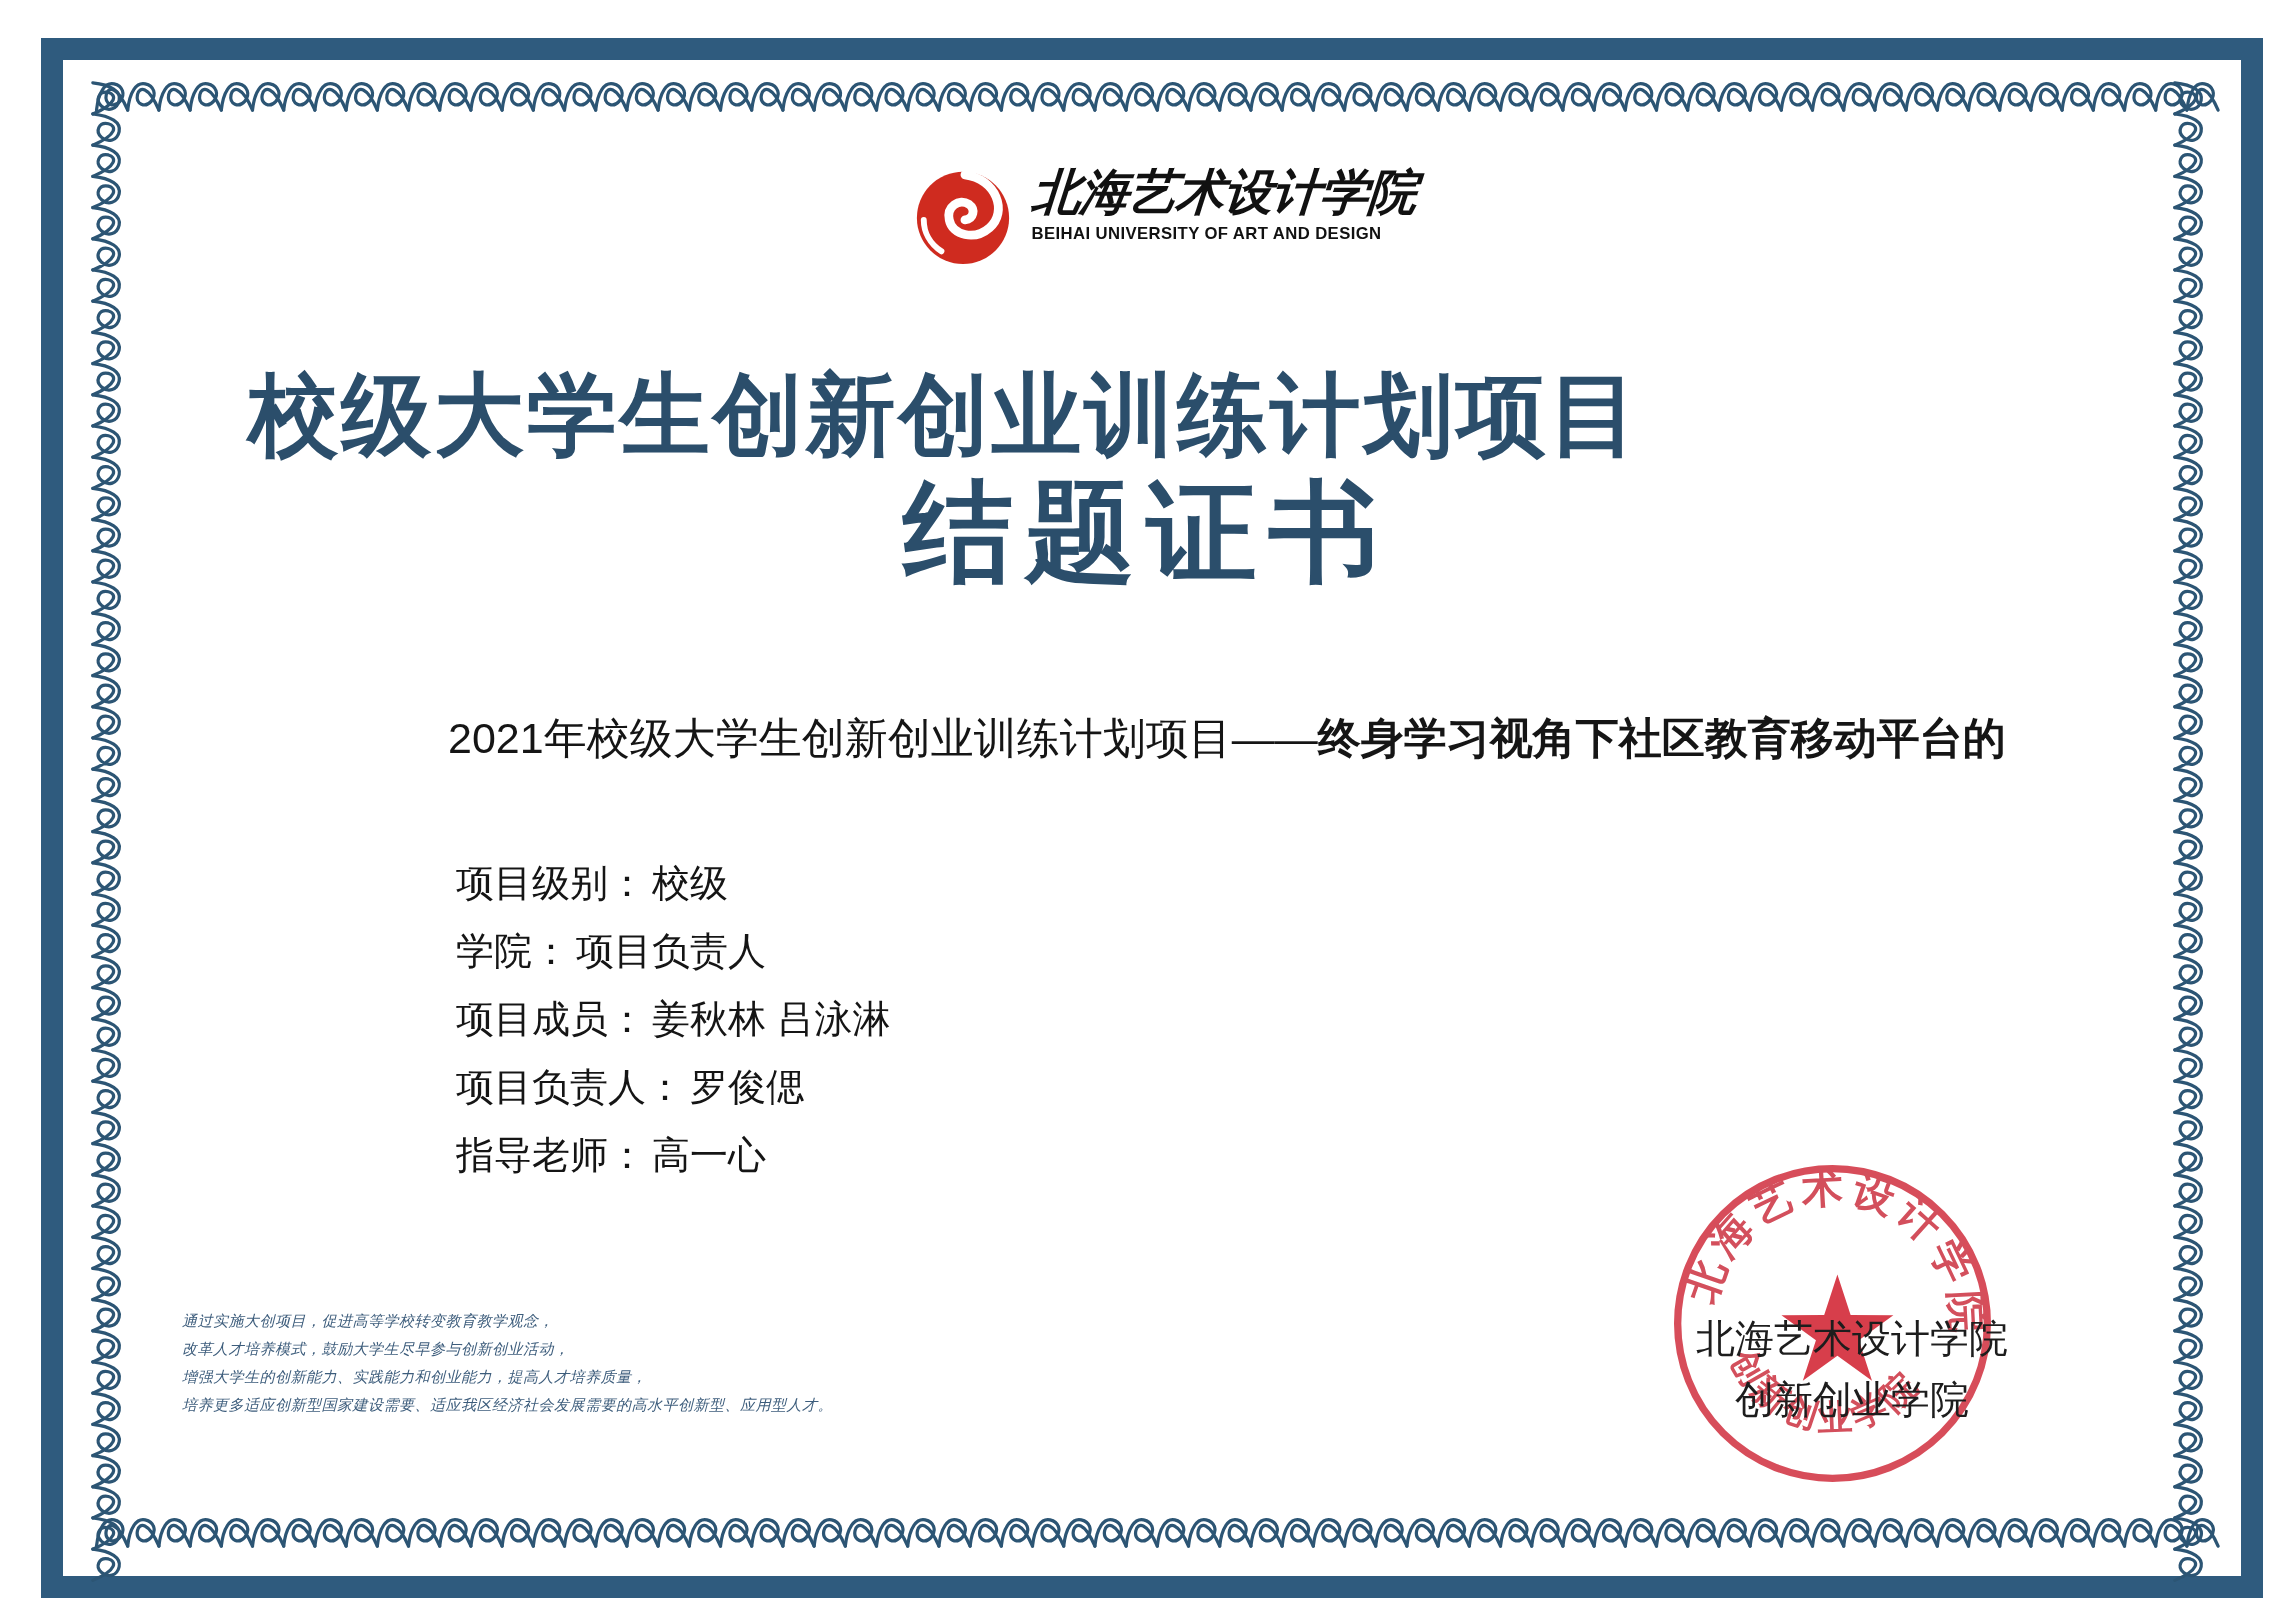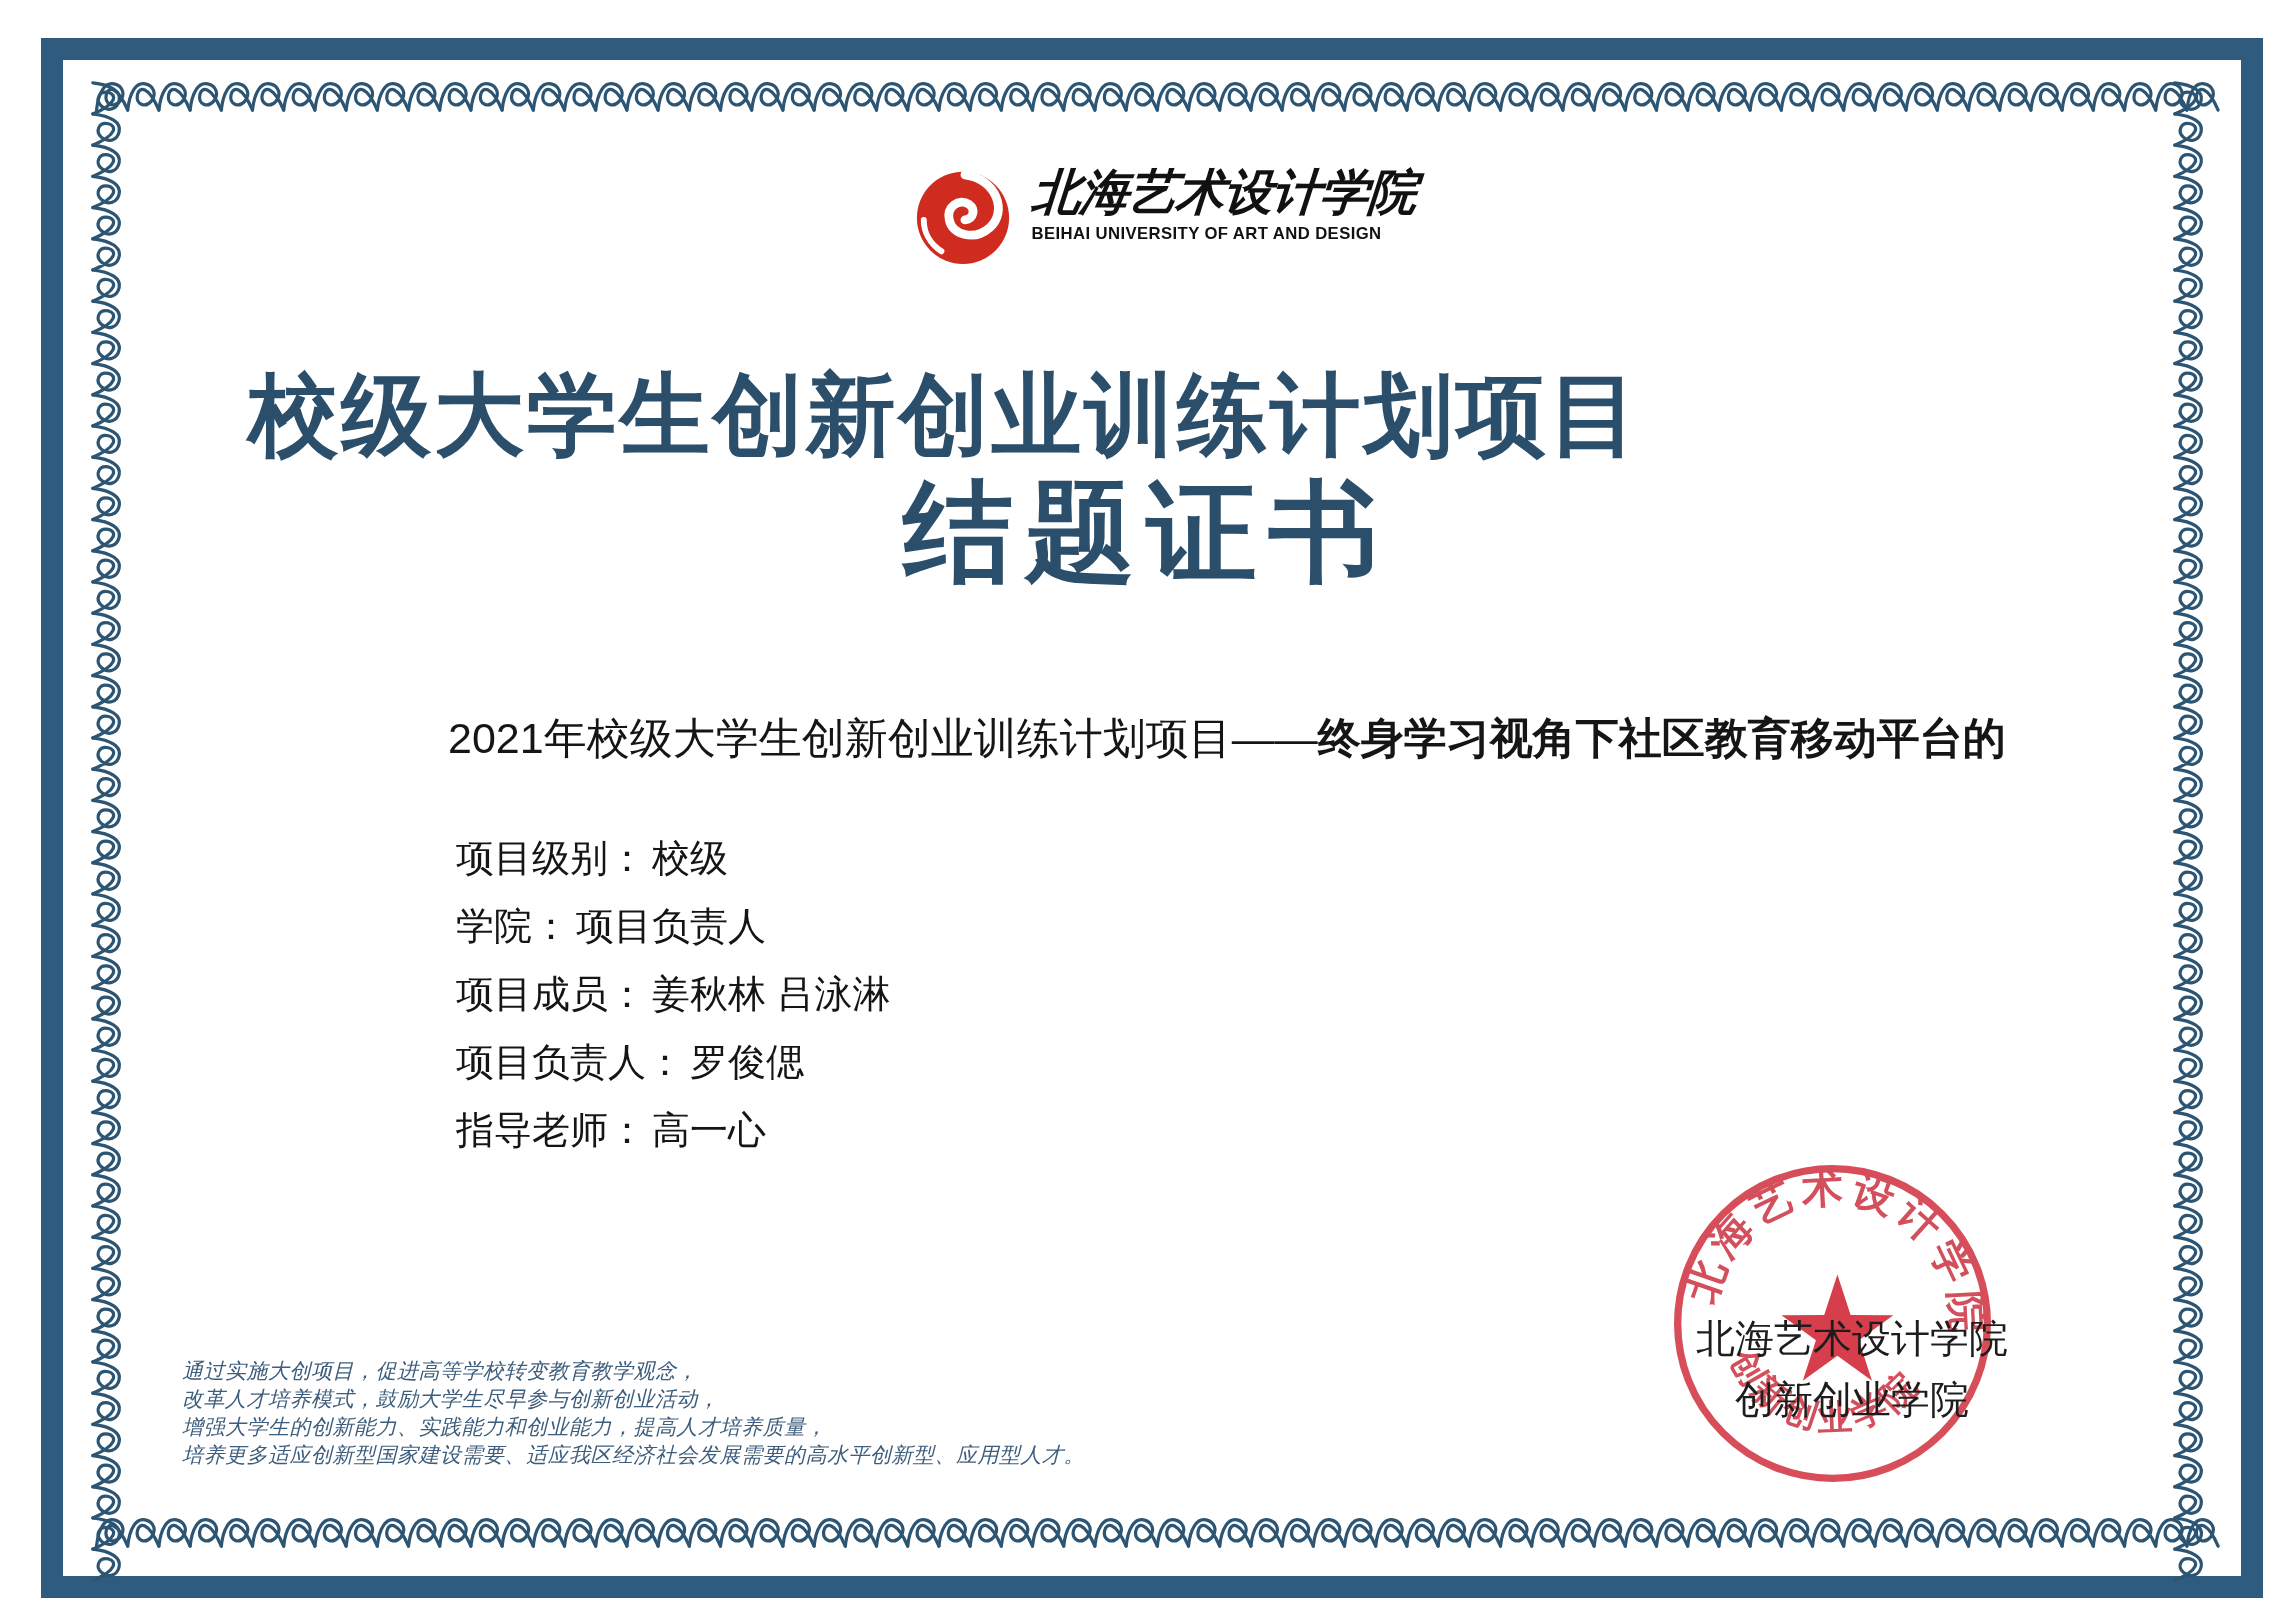--- a/index.html
+++ b/index.html
@@ -46,29 +46,29 @@
     font-size:110px;letter-spacing:11.8px;color:#2b4e6b;white-space:nowrap;
   }
 
   
   .body-par{position:absolute;left:365px;top:702px;width:1735px;font-size:43px;line-height:72px;color:#151515;}
   .body-line{white-space:nowrap;}
   .body-line.indent{text-indent:83px;}
   .b{font-weight:bold;}
 
   
-  .details{position:absolute;left:456px;top:824px;font-size:38px;color:#151515;}
+  .details{position:absolute;left:456px;top:849px;font-size:38px;color:#151515;}
   .detail-row{height:68px;line-height:68px;white-space:nowrap;}
   .detail-value{margin-left:5.9px;}
 
   
   .footer-note{
-    position:absolute;left:182px;top:1357px;
+    position:absolute;left:182px;top:1307px;
     font-family:"DejaVu Serif","Liberation Serif",serif;
-    font-size:21px;line-height:28px;color:#3d5d7c;font-style:italic;
+    font-size:15px;line-height:28px;color:#3d5d7c;font-style:italic;
   }
   .footer-line{white-space:nowrap;letter-spacing:0.5px;}
 
   
   .seal-svg{position:absolute;left:1661px;top:1152px;width:343px;height:343px;z-index:1;opacity:.93;}
   .issuer-block{
     position:absolute;left:1666px;top:1308px;width:372px;z-index:2;
     text-align:center;font-size:39px;line-height:61px;color:#1d1d1d;white-space:nowrap;
   }
   .issuer-date{letter-spacing:2px;}

